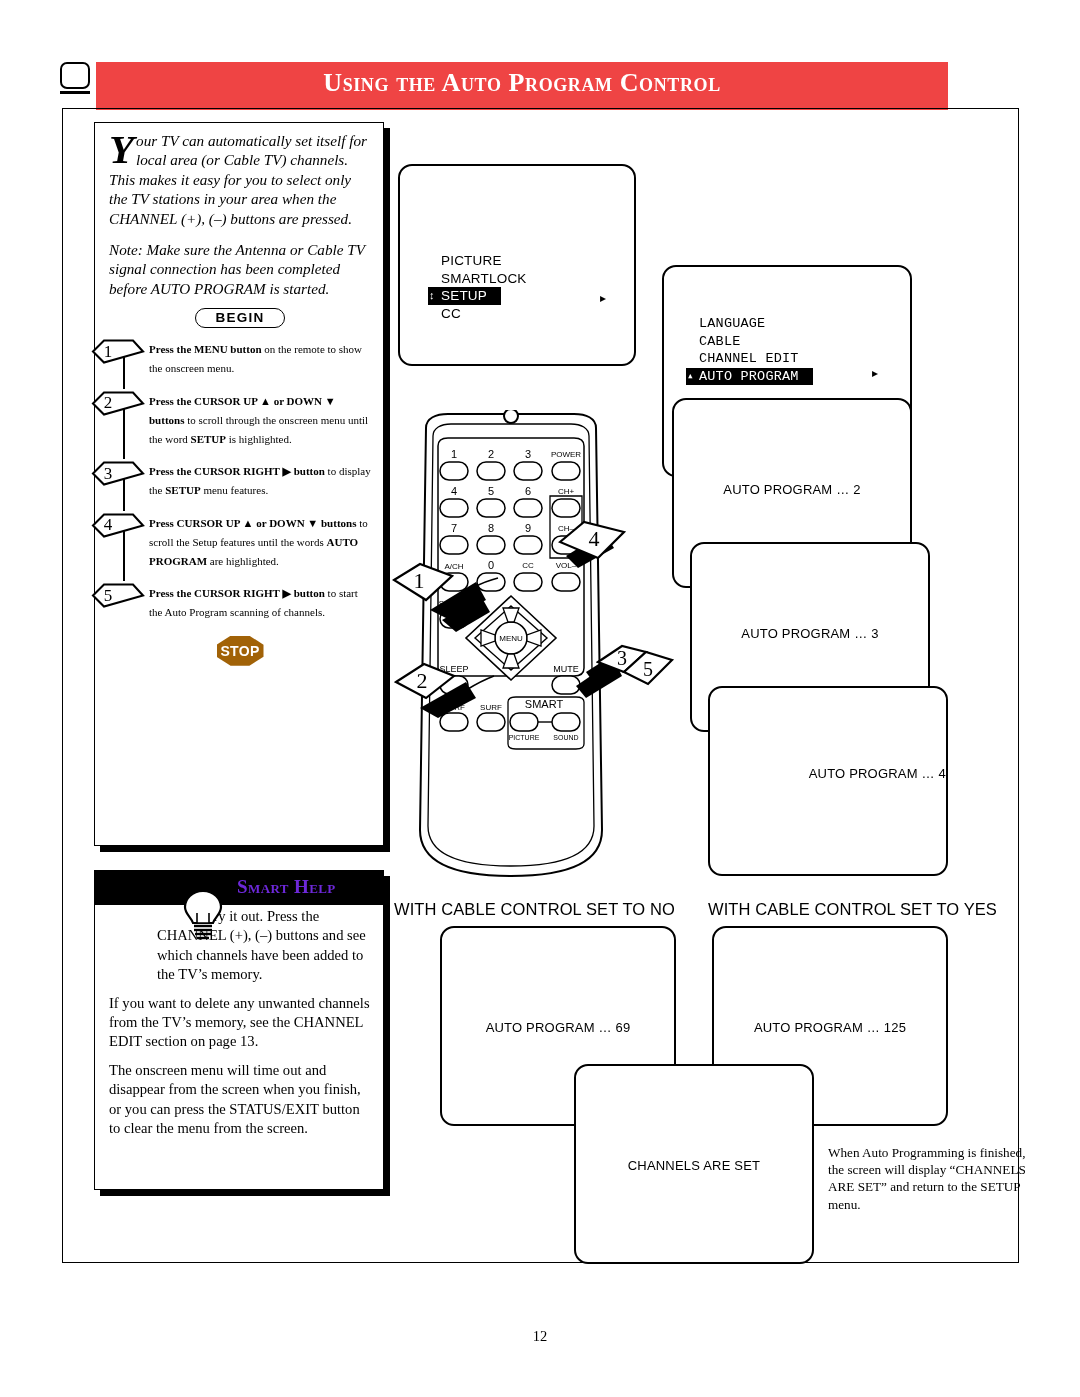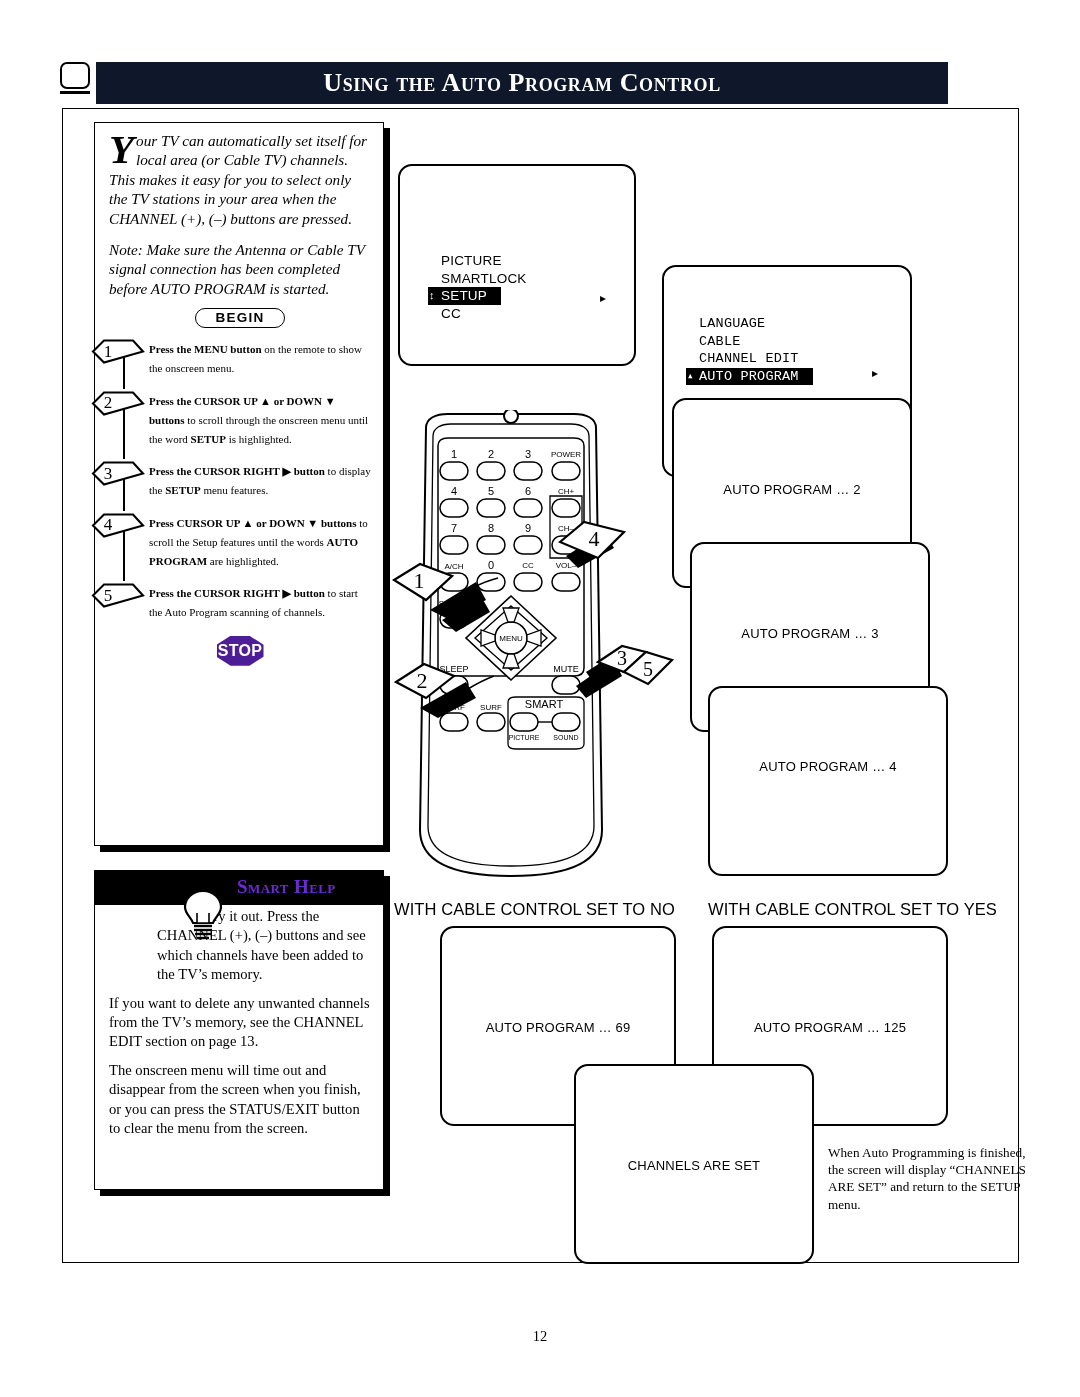--- a/index.html
+++ b/index.html
@@ -10,22 +10,22 @@
   .page{position:absolute;inset:0;}
 
   
   .page-frame{
     position:absolute;left:62px;top:108px;width:957px;height:1155px;
     border:1.5px solid #000;box-sizing:border-box;
   }
 
   
   .hdr-bar{
-    position:absolute;left:96px;top:62px;width:852px;height:42px;
-    background:#0f172a;
+    position:absolute;left:96px;top:62px;width:852px;height:48px;
+    background:#ef4444;
   }
   .hdr-title{
     position:absolute;left:0;top:0;width:852px;height:42px;
     display:flex;align-items:center;justify-content:center;
     color:#fff;font-family:"Liberation Serif", serif;
     font-size:26px;letter-spacing:.6px;white-space:nowrap;
     font-variant:small-caps;font-weight:700;
   }
   .tv-ico{
     position:absolute;left:60px;top:62px;width:30px;height:38px;
@@ -78,23 +78,23 @@
   .badge .num{
     position:absolute;left:6px;top:1px;width:22px;height:23px;
     display:flex;align-items:center;justify-content:center;
     font-size:17px;font-family:"Liberation Serif",serif;font-weight:400;
   }
   .step-txt{font-size:11px;line-height:19.2px;}
   .step-txt b{font-weight:700;}
 
   .stop-wrap{text-align:center;margin-top:6px;}
   .stop-oct{
-    display:inline-block;width:47px;height:30px;background:#4c1d95;color:#fff;
+    display:inline-block;width:47px;height:30px;background:#a16207;color:#fff;
     clip-path:polygon(30% 0,70% 0,100% 30%,100% 70%,70% 100%,30% 100%,0 70%,0 30%);
-    font-family:"Liberation Sans",sans-serif;font-size:16px;font-weight:700;
+    font-family:"Liberation Sans",sans-serif;font-size:14px;font-weight:700;
     line-height:30px;letter-spacing:.3px;
   }
 
   
   .sh-shadow{position:absolute;left:100px;top:876px;width:290px;height:320px;background:#000;}
   .sh-box{
     position:absolute;left:94px;top:870px;width:290px;height:320px;
     background:#fff;border:1.6px solid #000;box-sizing:border-box;
   }
   .sh-head{
@@ -325,21 +325,21 @@
       <div class="osd-arrow" style="left:208px;top:99px;">▸</div>
     </div>
 
     <div class="osd" style="left:282px;top:278px;width:240px;height:190px;">
       <div class="osd-center" style="top:82px;">AUTO PROGRAM … 2</div>
     </div>
     <div class="osd" style="left:300px;top:422px;width:240px;height:190px;">
       <div class="osd-center" style="top:82px;">AUTO PROGRAM … 3</div>
     </div>
     <div class="osd" style="left:318px;top:566px;width:240px;height:190px;">
-      <div class="osd-center" style="top:71px;">AUTO PROGRAM … 4</div>
+      <div class="osd-center" style="top:78px;text-align:right;">AUTO PROGRAM … 4</div>
     </div>
 
     <div class="cable-label" style="left:4px;top:780px;">WITH CABLE CONTROL SET TO NO</div>
     <div class="cable-label" style="left:318px;top:780px;">WITH CABLE CONTROL SET TO YES</div>
 
     <div class="osd" style="left:50px;top:806px;width:236px;height:200px;">
       <div class="osd-center" style="top:92px;">AUTO PROGRAM … 69</div>
     </div>
     <div class="osd" style="left:322px;top:806px;width:236px;height:200px;">
       <div class="osd-center" style="top:92px;">AUTO PROGRAM … 125</div>

